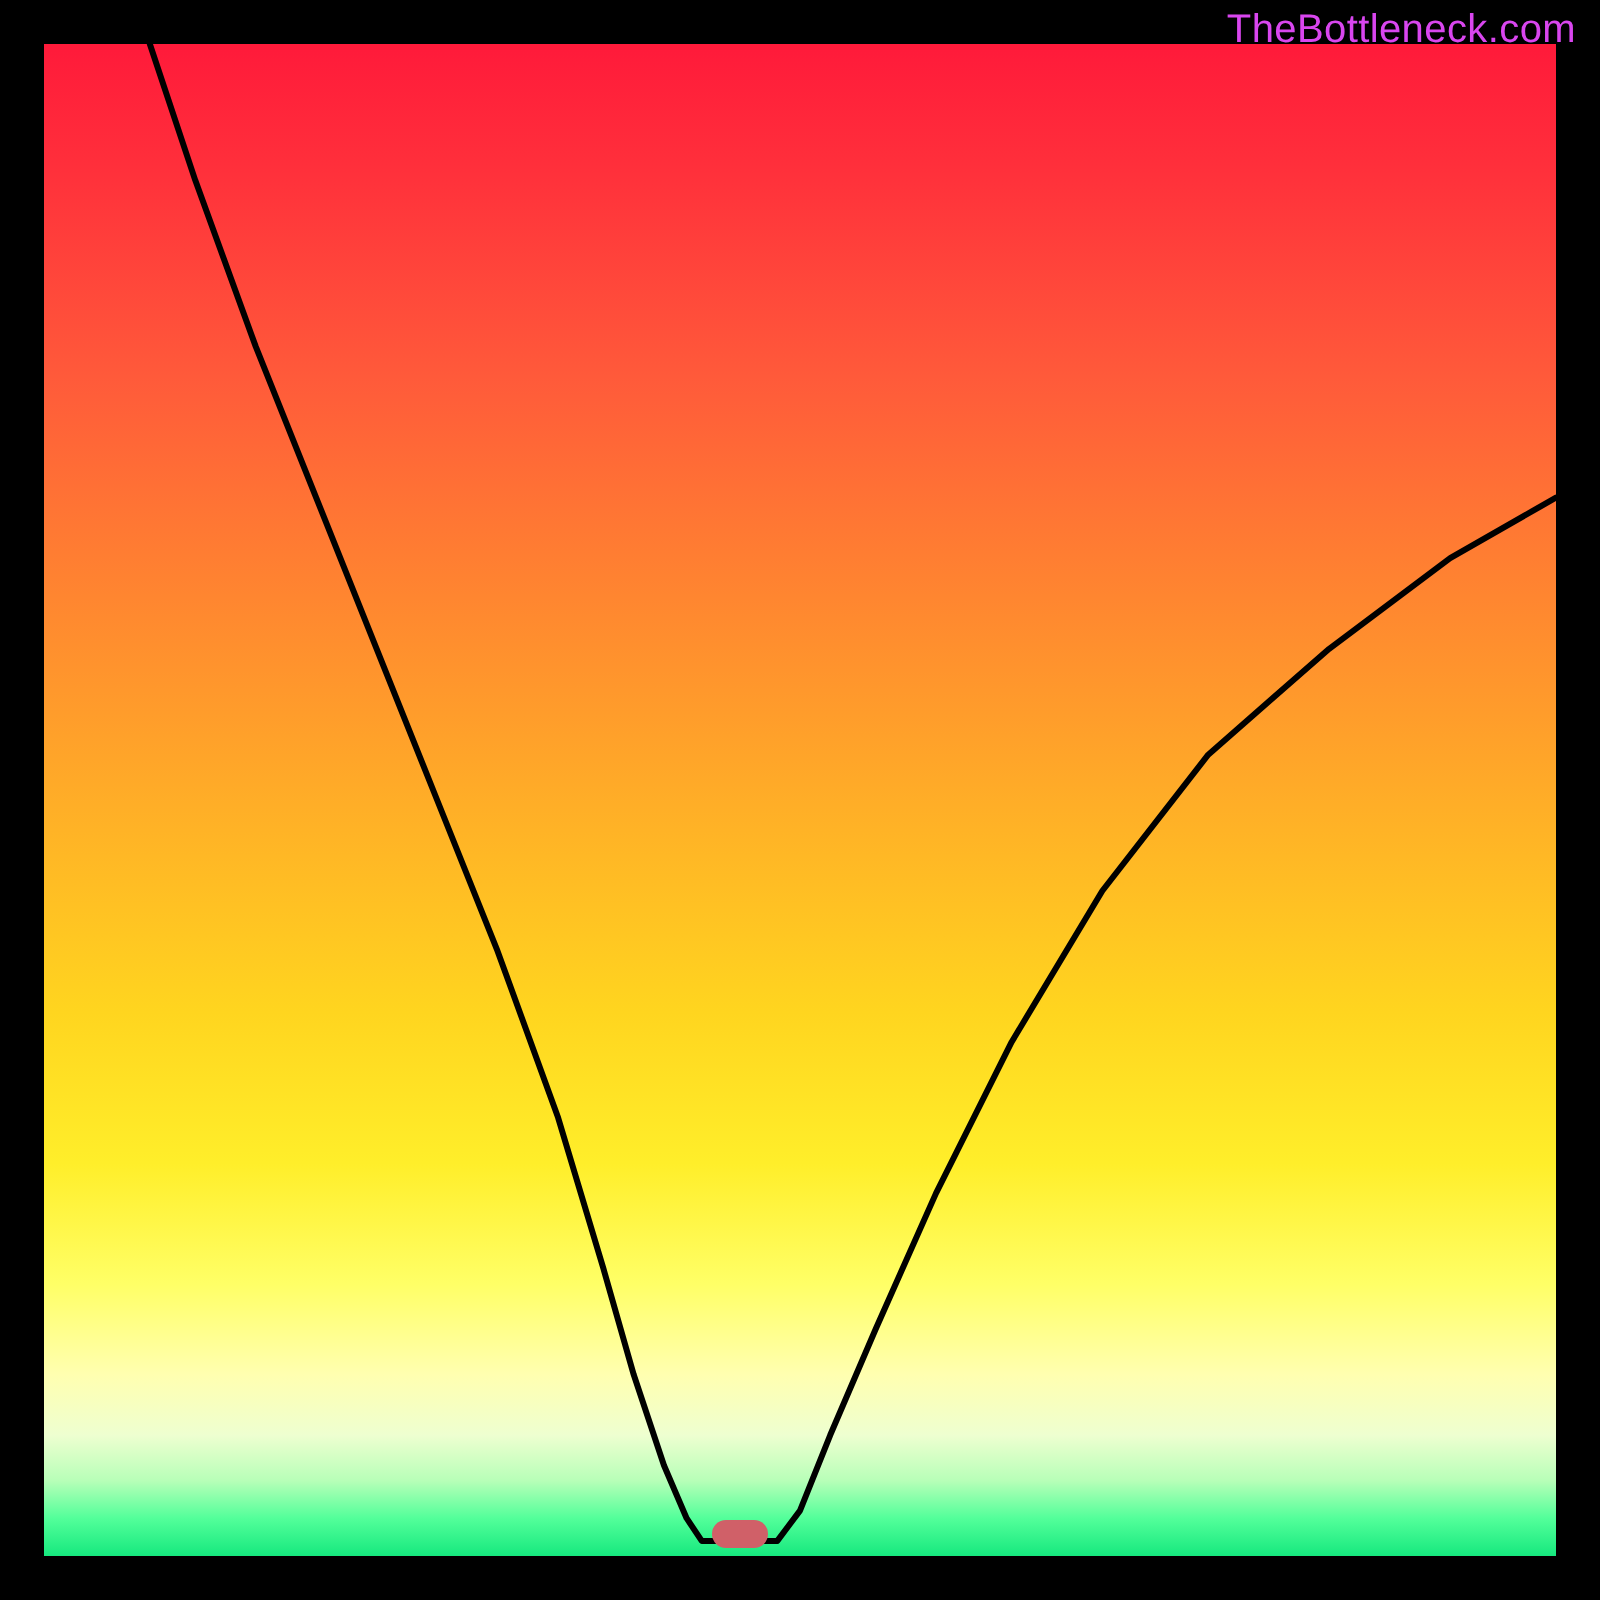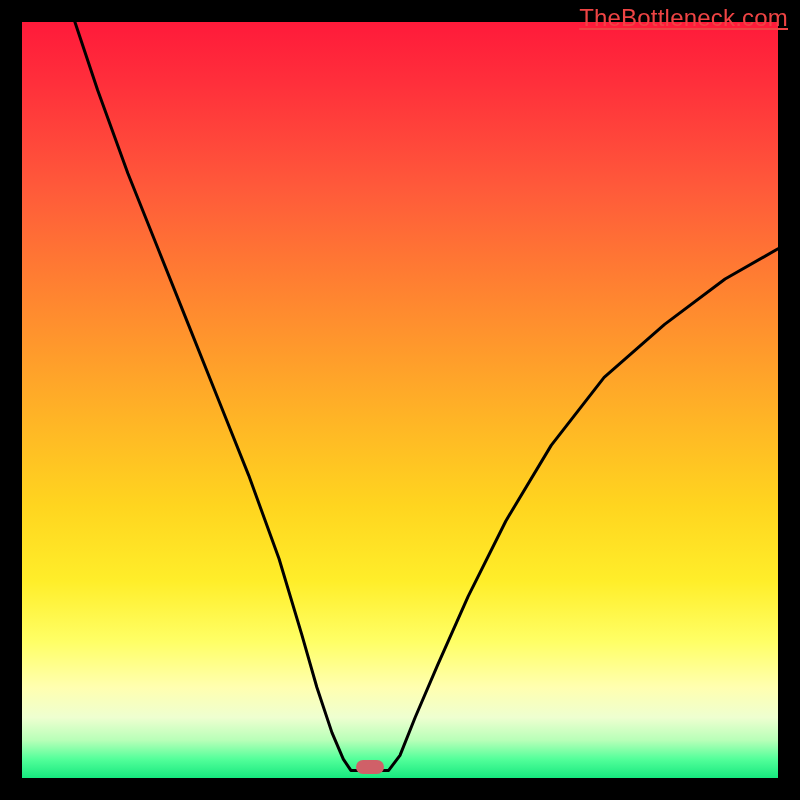--- a/index.html
+++ b/index.html
@@ -14,26 +14,25 @@
   .stage {
     position: relative;
     width: 800px;
     height: 800px;
     background: #000;
   }
   .watermark {
     position: absolute;
     top: 4px;
     right: 12px;
-    color: #ef4444;
-    font-size: 24px;
+    color: #d946ef;
+    font-size: 20px;
     font-weight: 500;
     letter-spacing: 0.2px;
     z-index: 50;
-    text-decoration: underline;
   }
   .plot-area {
     position: absolute;
     left: 22px;
     top: 22px;
     width: 756px;
     height: 756px;
     background: #000;
     overflow: hidden;
   }

